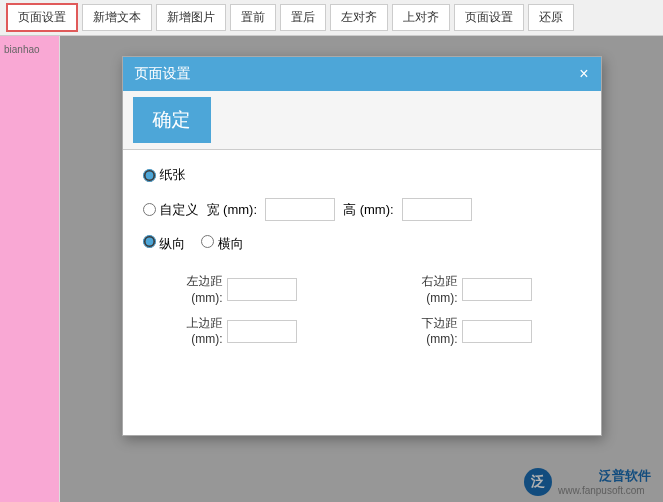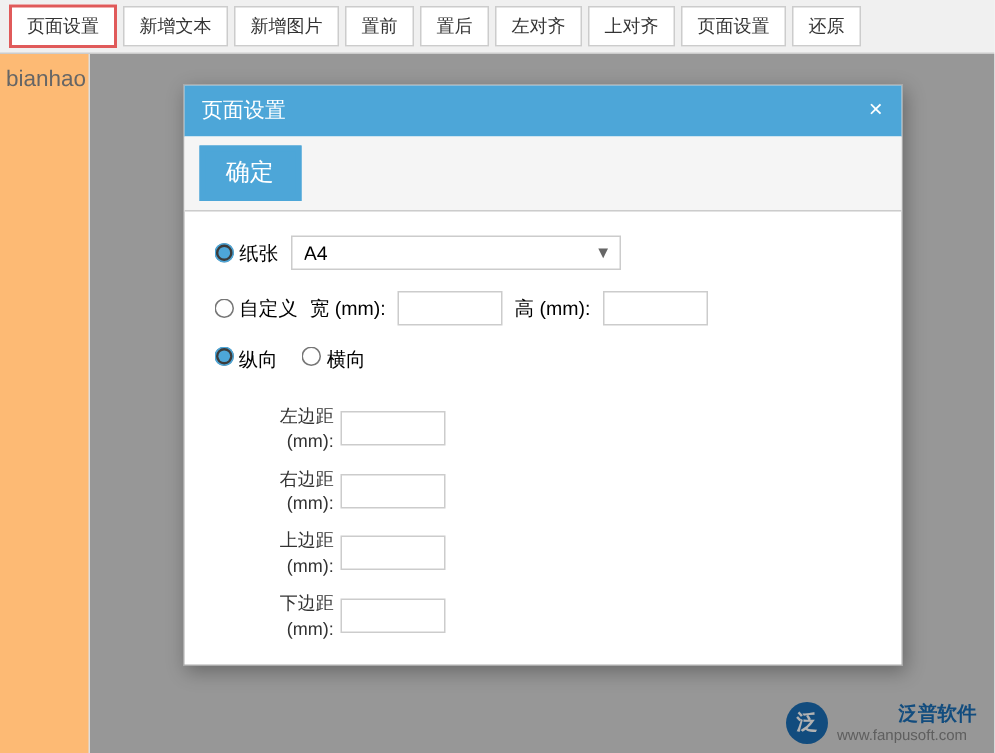--- a/index.html
+++ b/index.html
@@ -41,24 +41,24 @@
     
     .main-area {
       display: flex;
       flex-direction: row;
       height: calc(502px - 36px);
       position: relative;
     }
 
     .left-sidebar {
       width: 60px;
-      background: #fdba74;
+      background: #f9a8d4;
       border-right: 1px solid #ddd;
       padding: 8px 4px;
-      font-size: 15px;
+      font-size: 10px;
       color: #666;
     }
 
     .canvas-area {
       flex: 1;
       background: #d8d8d8;
       position: relative;
     }
 
     
@@ -103,23 +103,23 @@
     .modal-tabs {
       display: flex;
       border-bottom: 1px solid #ccc;
       background: #f5f5f5;
       padding: 6px 10px;
       gap: 6px;
     }
 
     .modal-tab-btn {
       padding: 4px 14px;
-      font-size: 16px;
+      font-size: 19px;
       cursor: pointer;
-      border: 4px solid #1d4ed8;
+      border: 6px solid #1d4ed8;
       background: #fff;
       color: #333;
     }
     .modal-tab-btn.primary {
       background: #4da6d8;
       color: #fff;
       border-color: #4da6d8;
     }
 
     .modal-body {
@@ -184,21 +184,21 @@
       margin-bottom: 20px;
     }
 
     
     .margin-section {
       margin-top: 10px;
     }
 
     .margin-grid {
       display: grid;
-      grid-template-columns: 1fr;
+      grid-template-columns: 1fr 1fr;
       gap: 8px 52px;
       margin-left: 20px;
     }
 
     .margin-field {
       display: flex;
       align-items: center;
       gap: 4px;
     }
 
@@ -295,30 +295,20 @@
           <button class="modal-tab-btn primary">确定</button>
         </div>
 
         <div class="modal-body">
 
           <div class="form-row">
             <label>
               <input type="radio" name="paper_type" class="radio-input" checked="" style="">
               <span>纸张</span>
             </label>
-            <div class="select-wrapper">
-              <select class="paper-select">
-                <option>A4</option>
-                <option>A3</option>
-                <option>B5</option>
-                <option>Letter</option>
-                <option>自定义</option>
-              </select>
-              <span class="select-arrow">▼</span>
-            </div>
           </div>
 
           <div class="form-row">
             <label>
               <input type="radio" name="paper_type" class="radio-input" style="">
               <span>自定义</span>
             </label>
             <span>宽 (mm):</span>
             <input type="text" class="text-input" value="" style="">
             <span>高 (mm):</span>

